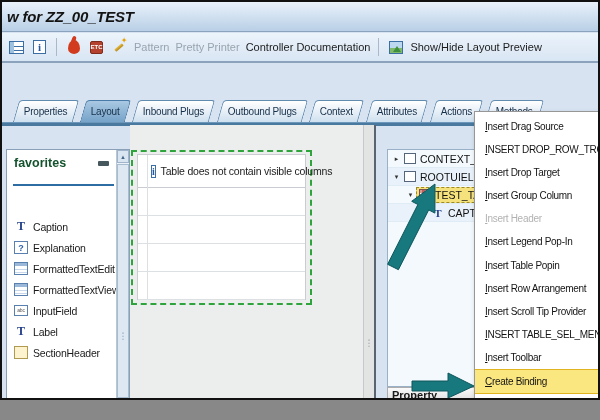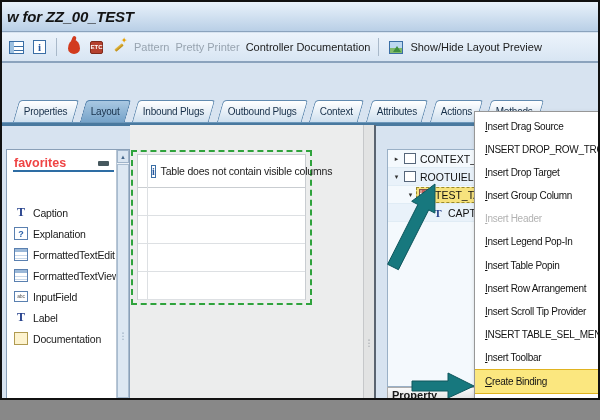--- a/index.html
+++ b/index.html
@@ -60,21 +60,21 @@
   .tab > span { display:inline-block; transform:skewX(16deg); font-size:10px; line-height:20px;
     color:#17304a; letter-spacing:-0.2px; }
   .tab.active { background:linear-gradient(#a9c8e2,#76a3c9); border-color:#4a7aa6; }
   .tabline { position:absolute; top:120px; left:0; right:0; height:4px; background:#49799f; border-top:1px solid #6c97ba; }
 
   
   .palette { position:absolute; left:4px; top:147px; width:124px; bottom:-1px;
     background:#fff; border:1px solid #8aa0b8; }
   .palette-inner { position:absolute; left:0; top:0; right:13px; bottom:0; overflow:hidden; padding:5px 0 0 6px; }
   .pal-header { display:flex; justify-content:space-between; align-items:center;
-    font-weight:bold; font-size:12.5px; color:#ef4444; padding:1px 5px 0 1px;
+    font-weight:bold; font-size:12.5px; color:#14532d; padding:1px 5px 14px 1px;
     border-bottom:2px solid #2e6da4; margin-right:2px; }
   .pal-collapse { width:11px; height:5px; background:#46585e; border-radius:1px; cursor:pointer; }
   .pal-spacer { height:24px; }
   .pal-item { display:flex; align-items:center; gap:5px; height:21px; font-size:10.5px;
     letter-spacing:-0.2px; color:#1a1a1a; padding-left:1px; white-space:nowrap; }
   .pal-ic { flex:0 0 14px; width:14px; height:14px; display:flex; align-items:center; justify-content:center; }
   .ic-caption::before, .ic-label::before { content:'T'; font:bold 12px "Liberation Serif",serif; color:#26418c; }
   .ic-explanation { background:#fff; border:1px solid #5a80b0; width:12px; height:13px; }
   .ic-explanation::before { content:'?'; font:bold 9px "Liberation Sans",sans-serif; color:#2a60a8; display:block; text-align:center; }
   .ic-formatted-text-edit, .ic-formatted-text-view, .ic-text-edit { width:13px; height:13px; background:#fff; border:1px solid #5a80b0;
@@ -248,21 +248,21 @@
         </div>
 
         <div class="pal-item">
           <span class="pal-ic ic-label"></span>
           <span>Label</span>
         </div>
 
 
         <div class="pal-item">
           <span class="pal-ic ic-section"></span>
-          <span>Documentation</span>
+          <span>SectionHeader</span>
         </div>
 
 
     </div>
     <div class="pal-scroll">
       <div class="scroll-btn">▲</div>
       <div class="scroll-thumb">
         <div class="grip">⋮</div>
       </div>
     </div>

